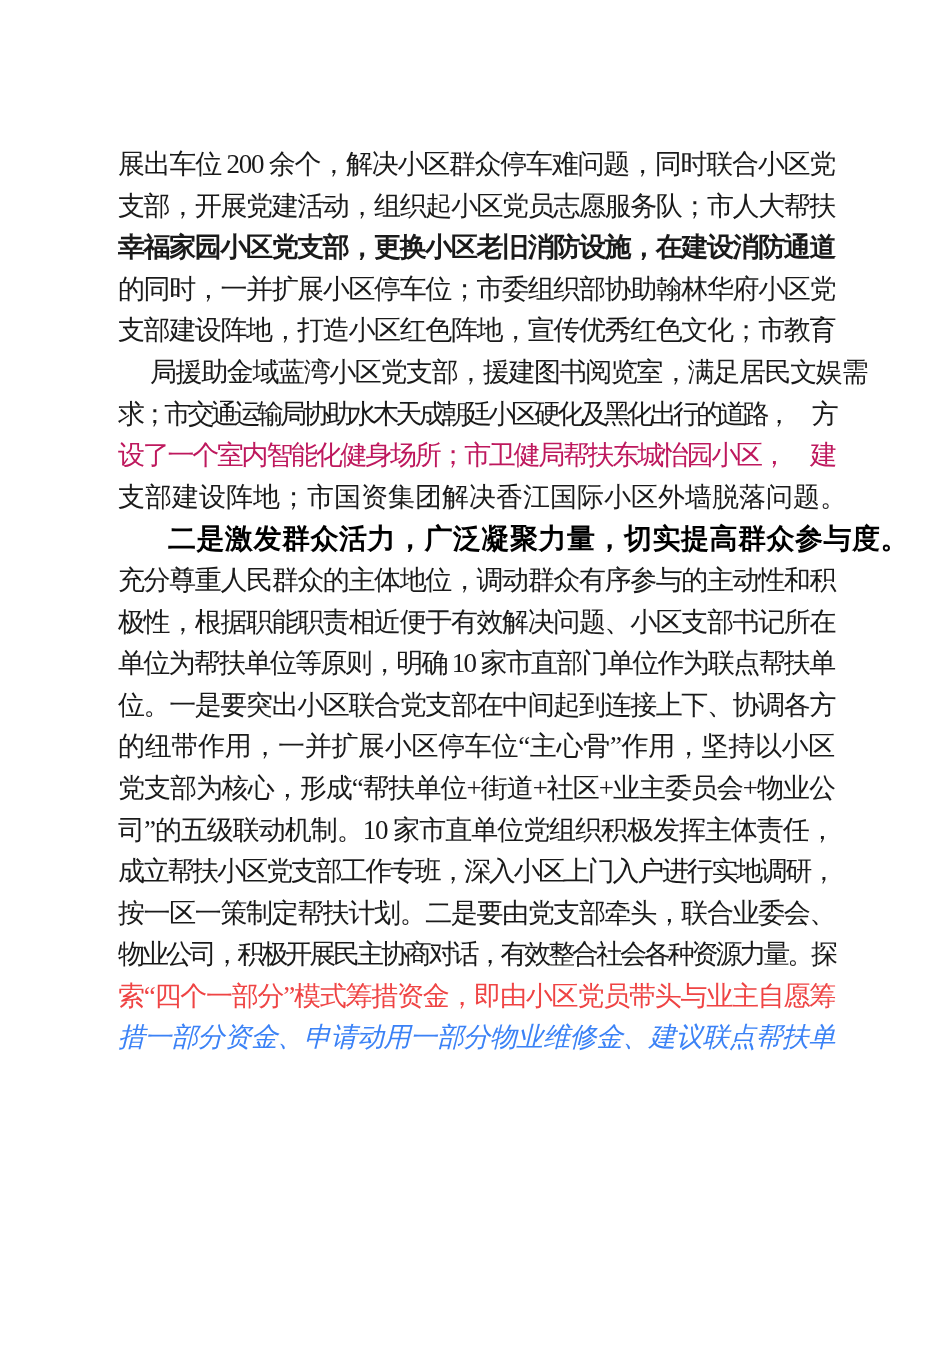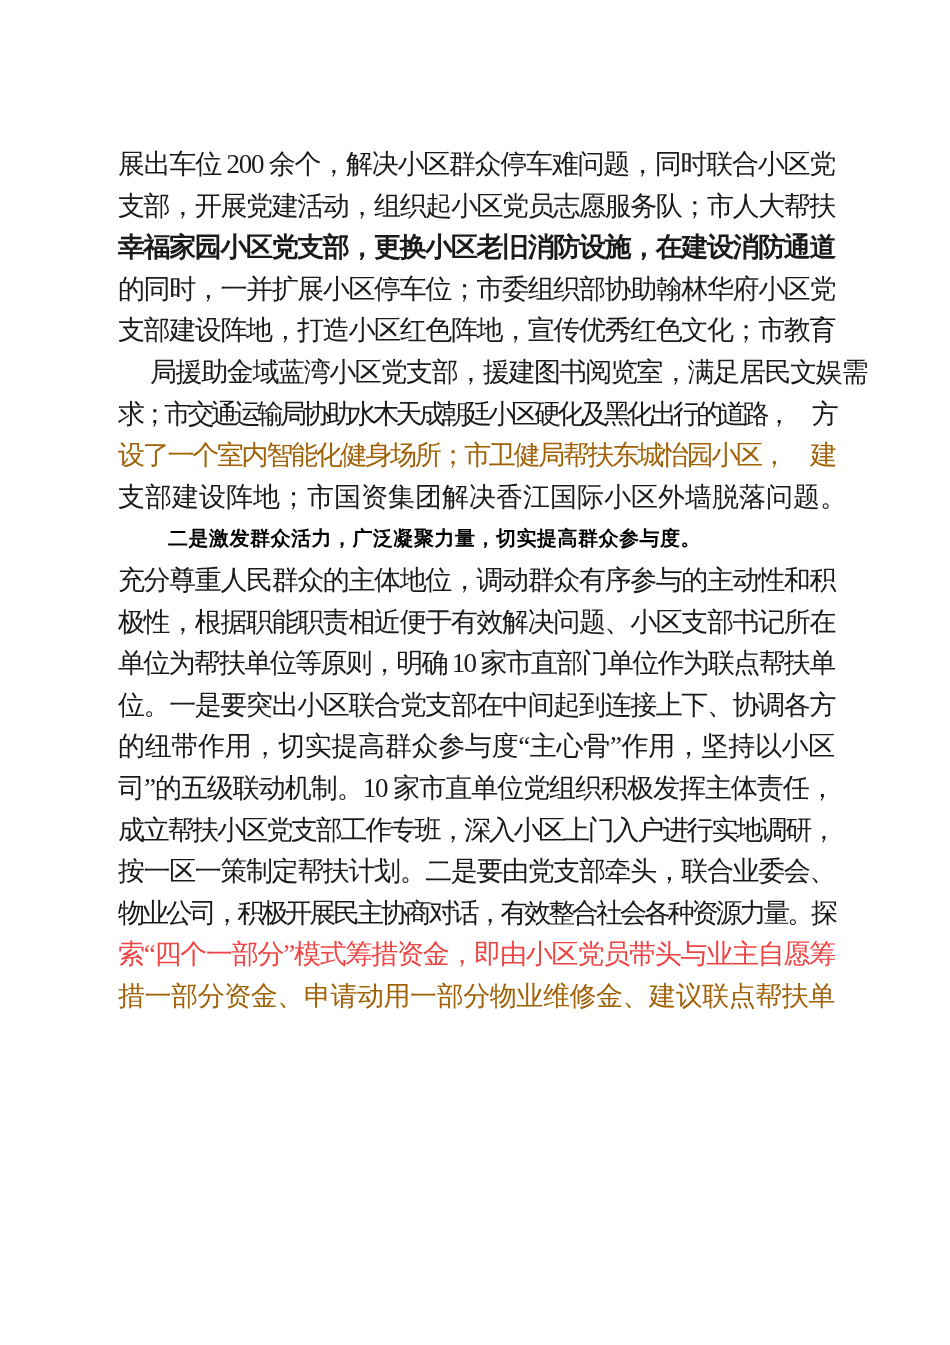--- a/index.html
+++ b/index.html
@@ -25,48 +25,49 @@
     line-height: 41.6px;
     font-size: 27px;
     font-family: "Liberation Serif", "DejaVu Serif", serif;
     color: #1a1a1a;
     white-space: nowrap;
     overflow: visible;
   }
   .line.heading {
     font-family: "Liberation Sans", "DejaVu Sans", sans-serif;
     font-weight: 700;
-    font-size: 20px;
+    font-size: 28px;
     color: #000000;
     letter-spacing: 0.5px;
   }
   .line.indented {
     padding-left: 50px;
   }
 </style>
 </head>
 <body>
 
 <div class="page">
   <div class="text-block">
       <div class="line" style="color: rgb(26, 26, 26); letter-spacing: -1.25806px;">展出车位 200 余个，解决小区群众停车难问题，同时联合小区党</div>
       <div class="line" style="color: rgb(26, 26, 26); letter-spacing: -1.39286px;">支部，开展党建活动，组织起小区党员志愿服务队；市人大帮扶</div>
       <div class="line" style="color: rgb(26, 26, 26); letter-spacing: -1.39286px; font-weight: bold;">幸福家园小区党支部，更换小区老旧消防设施，在建设消防通道</div>
       <div class="line" style="color: rgb(26, 26, 26); letter-spacing: -1.39286px;">的同时，一并扩展小区停车位；市委组织部协助翰林华府小区党</div>
       <div class="line" style="color: rgb(26, 26, 26); letter-spacing: -1.39286px;">支部建设阵地，打造小区红色阵地，宣传优秀红色文化；市教育</div>
       <div class="line" style="color: rgb(26, 26, 26); letter-spacing: -1.39286px; margin-left: 32px;">局援助金域蓝湾小区党支部，援建图书阅览室，满足居民文娱需</div>
       <div class="line" style="color: rgb(26, 26, 26); letter-spacing: -3.87097px;">求；市交通运输局协助水木天成朝廷小区硬化及黑化出行的道路，　方</div>
-      <div class="line" style="color: #a16207; letter-spacing: -2.27586px;">设了一个室内智能化健身场所；市卫健局帮扶东城怡园小区，　建</div>
+      <div class="line" style="color: #be185d; letter-spacing: -2.27586px;">设了一个室内智能化健身场所；市卫健局帮扶东城怡园小区，　建</div>
       <div class="line" style="color: rgb(26, 26, 26);">支部建设阵地；市国资集团解决香江国际小区外墙脱落问题。</div>
       <div class="line heading indented" style="color: rgb(0, 0, 0);">二是激发群众活力，广泛凝聚力量，切实提高群众参与度。</div>
       <div class="line" style="color: rgb(26, 26, 26); letter-spacing: -1.39286px;">充分尊重人民群众的主体地位，调动群众有序参与的主动性和积</div>
       <div class="line" style="color: rgb(26, 26, 26); letter-spacing: -1.39286px;">极性，根据职能职责相近便于有效解决问题、小区支部书记所在</div>
       <div class="line" style="color: rgb(26, 26, 26); letter-spacing: -1.70968px;">单位为帮扶单位等原则，明确 10 家市直部门单位作为联点帮扶单</div>
       <div class="line" style="color: rgb(26, 26, 26); letter-spacing: -1.39286px;">位。一是要突出小区联合党支部在中间起到连接上下、协调各方</div>
-      <div class="line" style="color: rgb(26, 26, 26); letter-spacing: -0.321429px;">的纽带作用，切实提高群众参与度“主心骨”作用，坚持以小区</div>
+      <div class="line" style="color: rgb(26, 26, 26); letter-spacing: -0.321429px;">的纽带作用，一并扩展小区停车位“主心骨”作用，坚持以小区</div>
+      <div class="line" style="color: rgb(26, 26, 26); letter-spacing: -1.03333px;">党支部为核心，形成“帮扶单位+街道+社区+业主委员会+物业公</div>
       <div class="line" style="color: rgb(26, 26, 26); letter-spacing: -1.03333px;">司”的五级联动机制。10 家市直单位党组织积极发挥主体责任，</div>
       <div class="line" style="color: rgb(26, 26, 26); letter-spacing: -2.27586px;">成立帮扶小区党支部工作专班，深入小区上门入户进行实地调研，</div>
       <div class="line" style="color: rgb(26, 26, 26); letter-spacing: -1.39286px;">按一区一策制定帮扶计划。二是要由党支部牵头，联合业委会、</div>
       <div class="line" style="color: rgb(26, 26, 26); letter-spacing: -3.1px;">物业公司，积极开展民主协商对话，有效整合社会各种资源力量。探</div>
       <div class="line" style="color: #ef4444; letter-spacing: -1.24138px;">索“四个一部分”模式筹措资金，即由小区党员带头与业主自愿筹</div>
-      <div class="line" style="color: #a16207; letter-spacing: -0.444444px;">措一部分资金、申请动用一部分物业维修金、建议联点帮扶单</div>
+      <div class="line" style="color: #3b82f6; letter-spacing: -0.444444px; font-style: italic;">措一部分资金、申请动用一部分物业维修金、建议联点帮扶单</div>
     </div>
 </div>
 
 </body></html>

